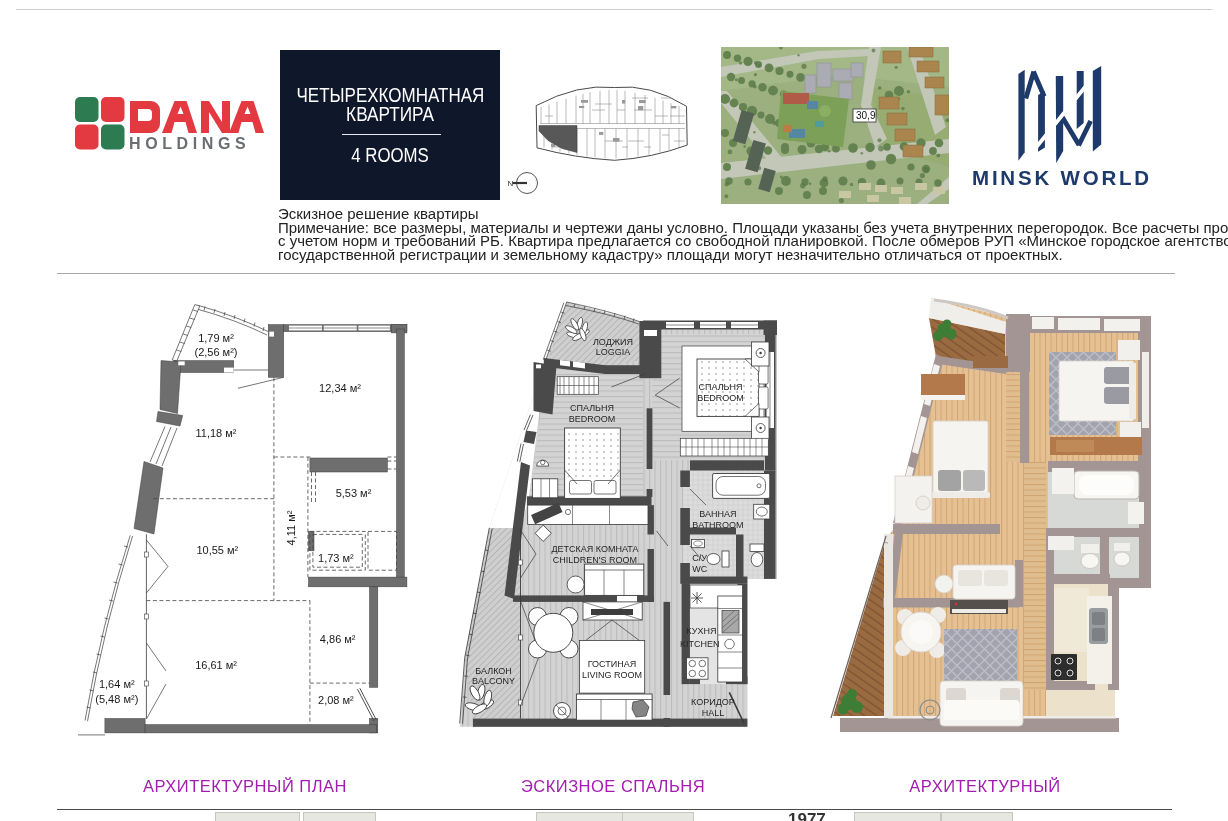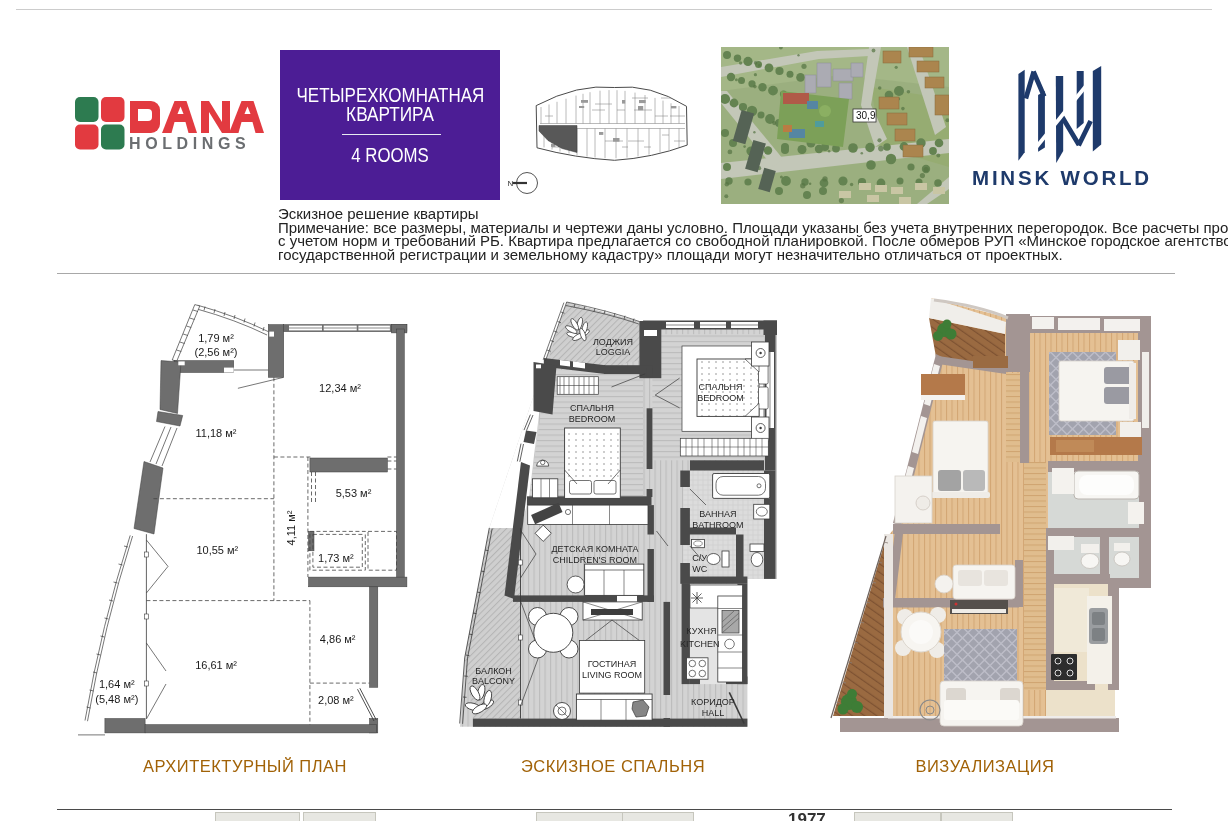--- a/index.html
+++ b/index.html
@@ -1,19 +1,19 @@
 <!DOCTYPE html>
 <html><head>
 <meta charset="utf-8">
 <style>
 html,body{margin:0;padding:0;background:#fff;}
 #page{position:relative;width:1228px;height:821px;background:#fff;overflow:hidden;
   font-family:"Liberation Sans",sans-serif;}
 .abs{position:absolute;}
-.cap{position:absolute;font-size:16.5px;color:#a16207;letter-spacing:0.5px;white-space:nowrap;transform:translateX(-50%);}
+.cap{position:absolute;font-size:16.5px;color:#a21caf;letter-spacing:0.5px;white-space:nowrap;transform:translateX(-50%);margin-top:20px;}
 </style>
 </head>
 <body>
 <div id="page">
 
 <div class="abs" style="left:16px;top:9px;width:1196px;height:1px;background:#cccccc;"></div>
 
 <svg class="abs" style="left:73px;top:94px;" width="200" height="62" viewBox="0 0 200 62">
 
   <g>
@@ -33,21 +33,21 @@
     <path d="M65,15 h10 a4,4 0 0 1 4,4 v4 a4,4 0 0 1 -4,4 h-10 z"></path>
     <polygon points="104.5,20 110.5,20 107.5,12.5"></polygon>
     <polygon points="98.5,39 115.5,39 112.5,28 101.5,28"></polygon>
     <polygon points="171.5,20 177.5,20 174.5,12.5"></polygon>
     <polygon points="165.5,39 182.5,39 179.5,28 168.5,28"></polygon>
   </g>
 
   <text x="56" y="55" font-size="16" font-weight="bold" fill="#6b6e71" letter-spacing="4.6">HOLDINGS</text>
 </svg>
 
-<div class="abs" style="left:280px;top:50px;width:220px;height:150px;background:#4c1d95;color:#fff;">
+<div class="abs" style="left:280px;top:50px;width:220px;height:150px;background:#0f172a;color:#fff;">
 
   <div class="abs" style="left:0;top:33.5px;width:220px;text-align:center;font-size:20px;transform:scaleX(0.85);">ЧЕТЫРЕХКОМНАТНАЯ</div>
 
   <div class="abs" style="left:0;top:52.5px;width:220px;text-align:center;font-size:20px;transform:scaleX(0.86);">КВАРТИРА</div>
 
   <div class="abs" style="left:62px;top:83.5px;width:99px;height:1.2px;background:#e8ebf2;"></div>
 
   <div class="abs" style="left:0;top:93.5px;width:220px;text-align:center;font-size:20px;transform:scaleX(0.84);">4 ROOMS</div>
 </div>
 
@@ -966,21 +966,21 @@
         <circle cx="857" cy="707" r="6"></circle>
         <circle cx="843" cy="709" r="5.5"></circle>
         <circle cx="852" cy="694" r="5"></circle>
 </g>
 </svg>
 
 <div class="cap" style="left:245px;top:757px;">АРХИТЕКТУРНЫЙ ПЛАН</div>
 
 <div class="cap" style="left:613px;top:757px;">ЭСКИЗНОЕ СПАЛЬНЯ</div>
 
-<div class="cap" style="left:985px;top:757px;">ВИЗУАЛИЗАЦИЯ</div>
+<div class="cap" style="left:985px;top:757px;">АРХИТЕКТУРНЫЙ</div>
 
 <div class="abs" style="left:57px;top:808.5px;width:1115px;height:1.6px;background:#4a4a4a;"></div>
 
 <div class="abs" style="left:215px;top:812px;width:83px;height:9px;background:#e7e7e2;border:1px solid #c6c6bd;"></div>
 <div class="abs" style="left:303px;top:812px;width:71px;height:9px;background:#e7e7e2;border:1px solid #c6c6bd;"></div>
 <div class="abs" style="left:536px;top:812px;width:85px;height:9px;background:#e7e7e2;border:1px solid #c6c6bd;"></div>
 <div class="abs" style="left:622px;top:812px;width:70px;height:9px;background:#e7e7e2;border:1px solid #c6c6bd;"></div>
 <div class="abs" style="left:854px;top:812px;width:85px;height:9px;background:#e7e7e2;border:1px solid #c6c6bd;"></div>
 <div class="abs" style="left:941px;top:812px;width:70px;height:9px;background:#e7e7e2;border:1px solid #c6c6bd;"></div>
 

